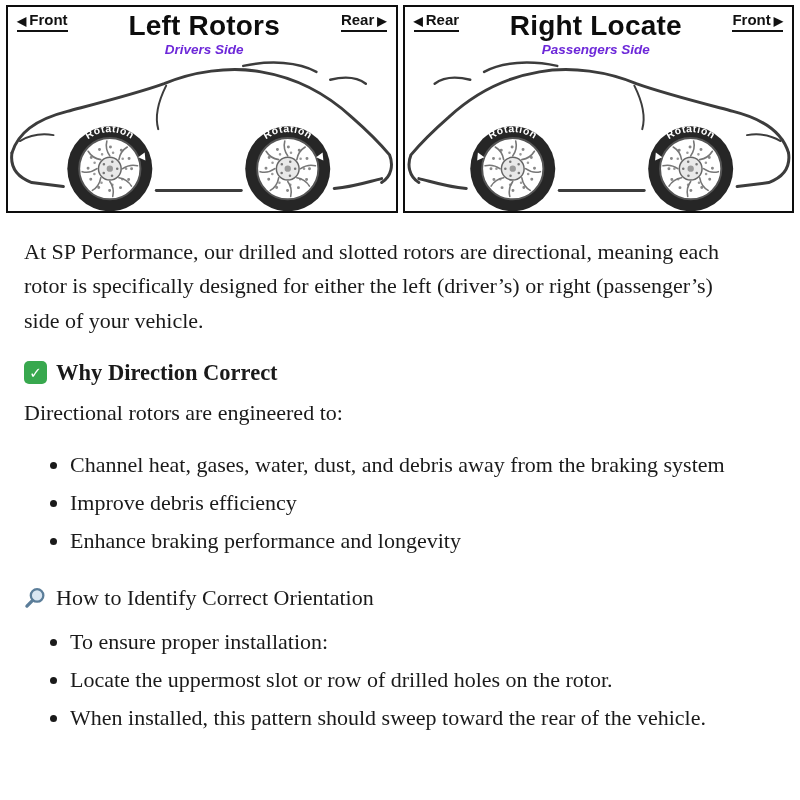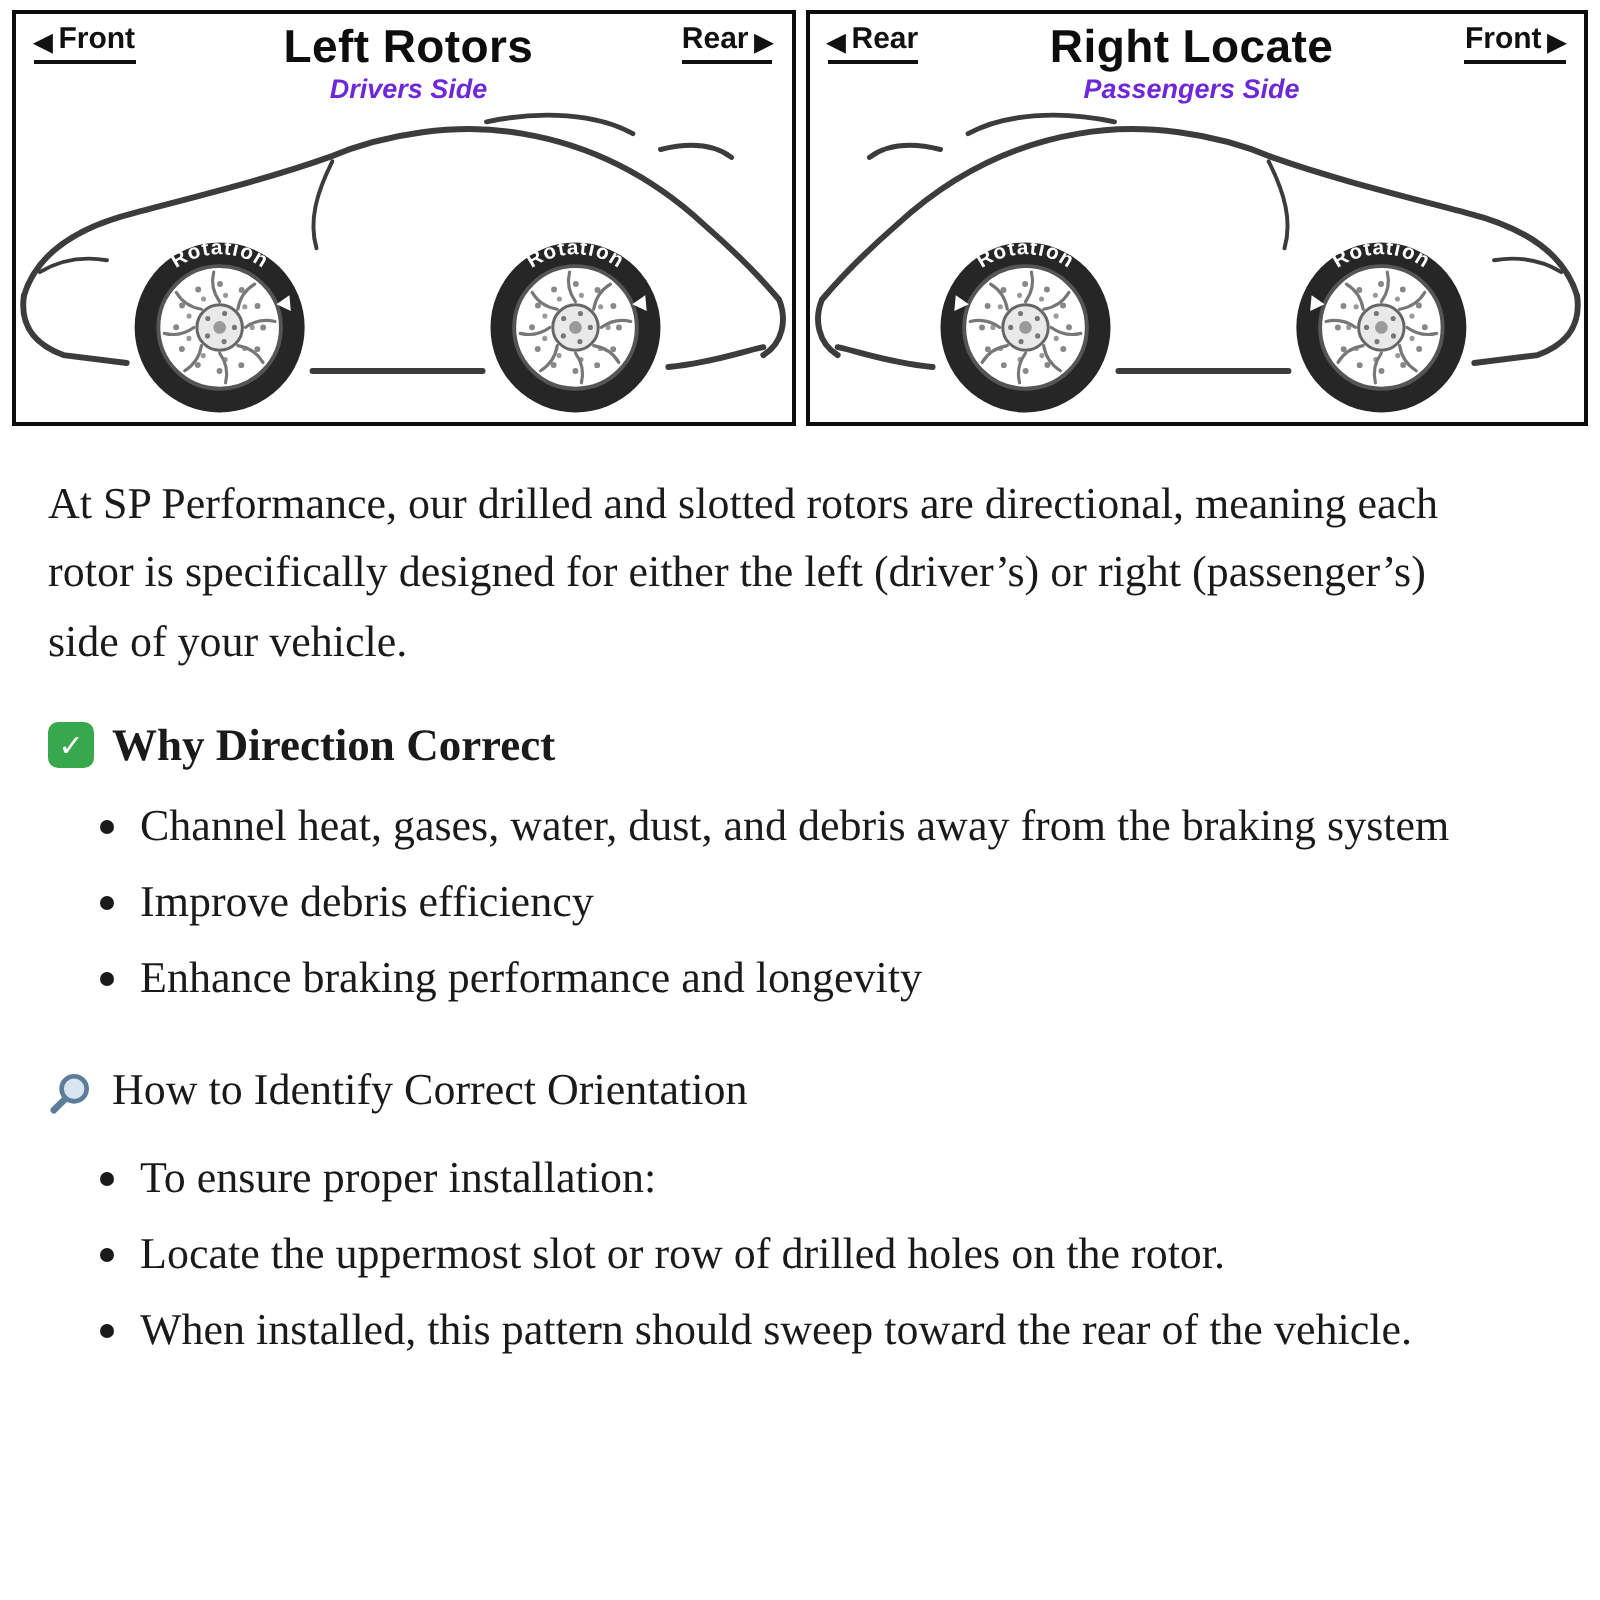--- a/index.html
+++ b/index.html
@@ -7,30 +7,30 @@
 
   
   .diagram { display:flex; gap:5px; padding:5px 6px 0 6px; }
   .panel { flex:1; border:2px solid #0d0d0d; background:#fff; box-sizing:border-box; height:208px; overflow:hidden; }
   .panel-header { display:flex; justify-content:space-between; align-items:flex-start;
                   padding:5px 9px 0 9px; font-family:"Liberation Sans", sans-serif; }
   .dir { display:inline-flex; align-items:center; gap:3px; font-weight:bold; font-size:15px;
          border-bottom:2.5px solid #111; padding-bottom:1px; line-height:1.1; color:#111; }
   .arr { font-size:12px; line-height:1; transform:translateY(1px); }
   .panel-titles { text-align:center; margin-top:-2px; }
-  .panel-title { font-size:23px; font-weight:bold; letter-spacing:.2px; color:#0d0d0d; }
+  .panel-title { font-size:28px; font-weight:bold; letter-spacing:.2px; color:#0d0d0d; }
   .panel-subtitle { font-size:13.5px; font-style:italic; font-weight:bold; margin-top:0; color:#6d28d9; }
   svg.car { display:block; width:100%; height:auto; margin-top:1px; }
   .rot-text { font:bold 10.5px "Liberation Sans", sans-serif; fill:#fff; letter-spacing:.6px; }
 
   
   .content { padding:12px 24px 30px 24px; }
   .para { font-size:22px; line-height:1.56; margin:10px 0 18px 0; max-width:724px; }
   .h2 { display:flex; align-items:center; gap:9px; font-size:22.5px; font-weight:bold; margin:22px 0 10px 0; }
-  .h3 { display:flex; align-items:flex-end; gap:9px; font-size:22px; font-weight:normal; margin:26px 0 14px 0; }
+  .h3 { display:flex; align-items:center; gap:9px; font-size:22px; font-weight:normal; margin:26px 0 14px 0; }
   .check-icon { display:inline-flex; width:23px; height:23px; background:#38a84e; border-radius:5px;
                 color:#fff; font-size:15px; font-weight:bold; align-items:center; justify-content:center;
                 font-family:"DejaVu Sans", sans-serif; flex:0 0 auto; }
   .mag-icon { display:inline-flex; flex:0 0 auto; }
   ul { margin:6px 0 20px 0; padding-left:46px; }
   li { font-size:22px; line-height:1.55; margin:4px 0; max-width:660px; }
 </style>
 </head>
 <body>
 
@@ -134,20 +134,21 @@
 
 <div class="content">
 
   <p class="para">At SP Performance, our drilled and slotted rotors are directional, meaning each rotor is specifically designed for either the left (driver’s) or right (passenger’s) side of your vehicle.</p>
 
   <div class="h2">
     <span class="check-icon">✓</span>
     <span>Why Direction Correct</span>
   </div>
 
+  <p class="para">Directional rotors are engineered to:</p>
 
   <ul>
     <li>Channel heat, gases, water, dust, and debris away from the braking system</li>
     <li>Improve debris efficiency</li>
     <li>Enhance braking performance and longevity</li>
   </ul>
 
   <div class="h3">
     <span class="mag-icon">
       <svg width="23" height="23" viewBox="0 0 22 22">

